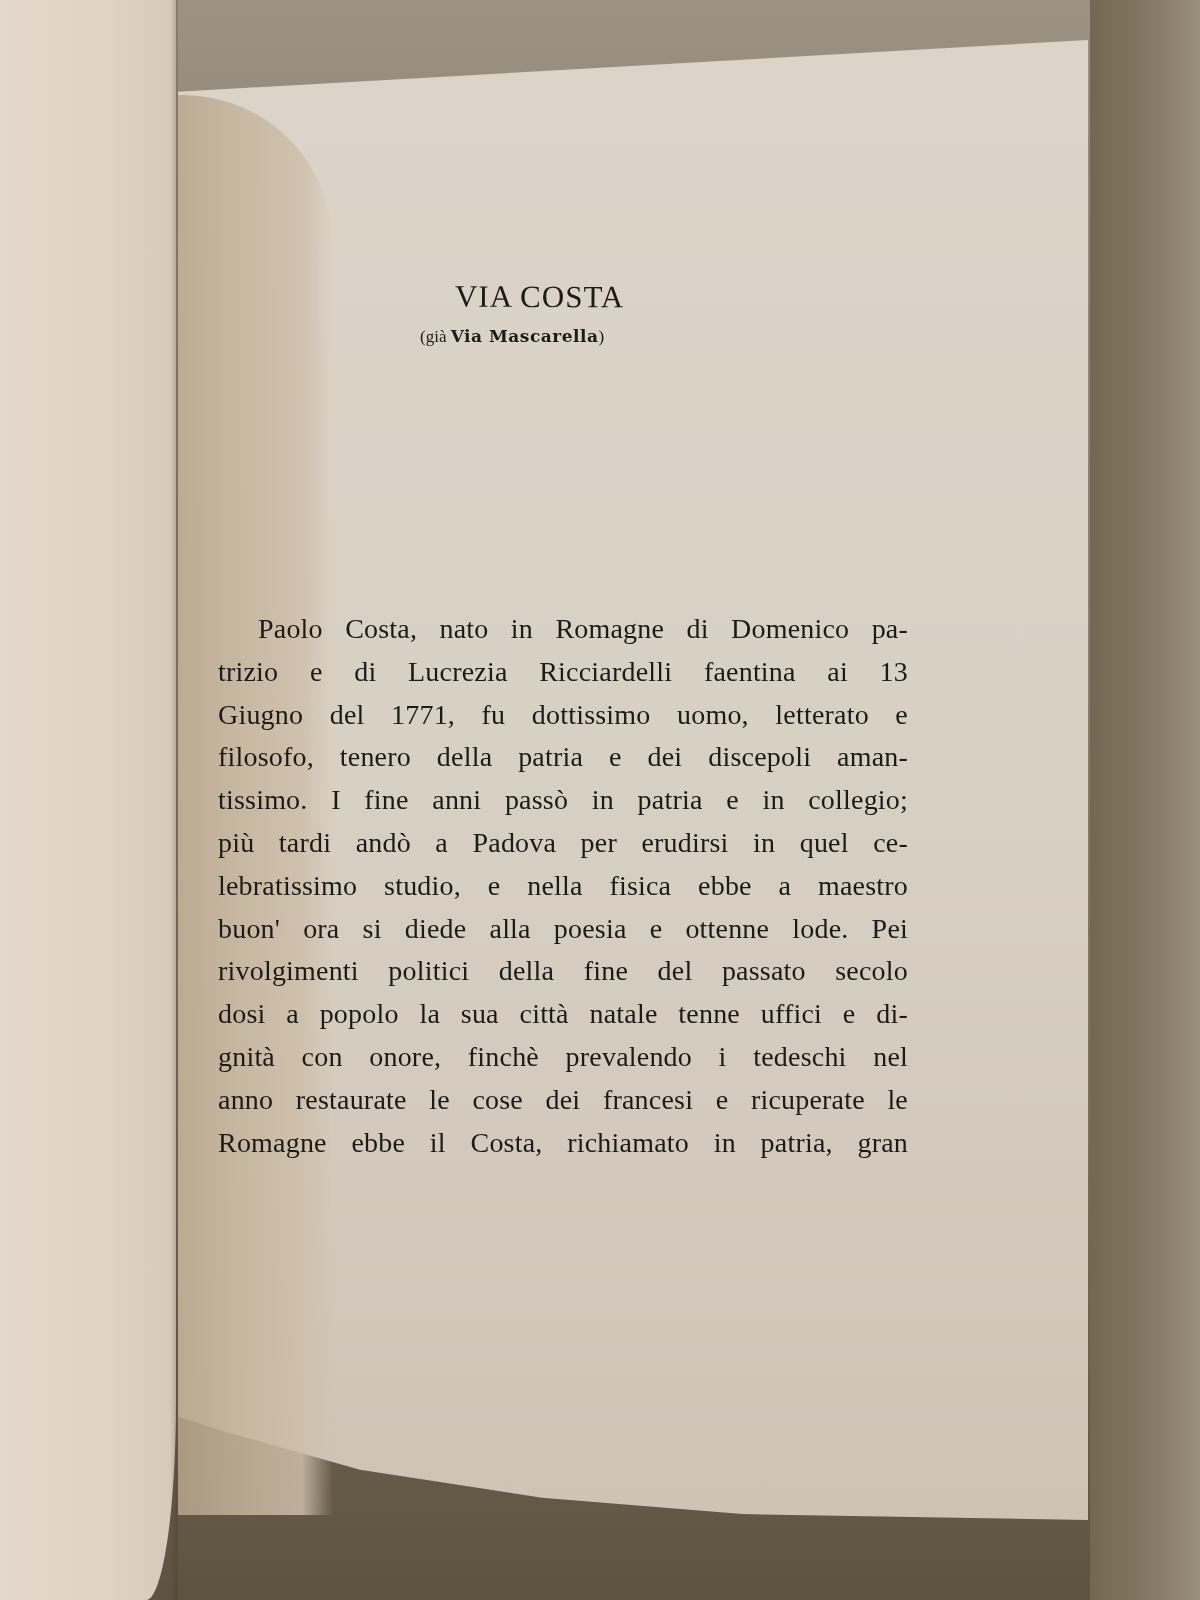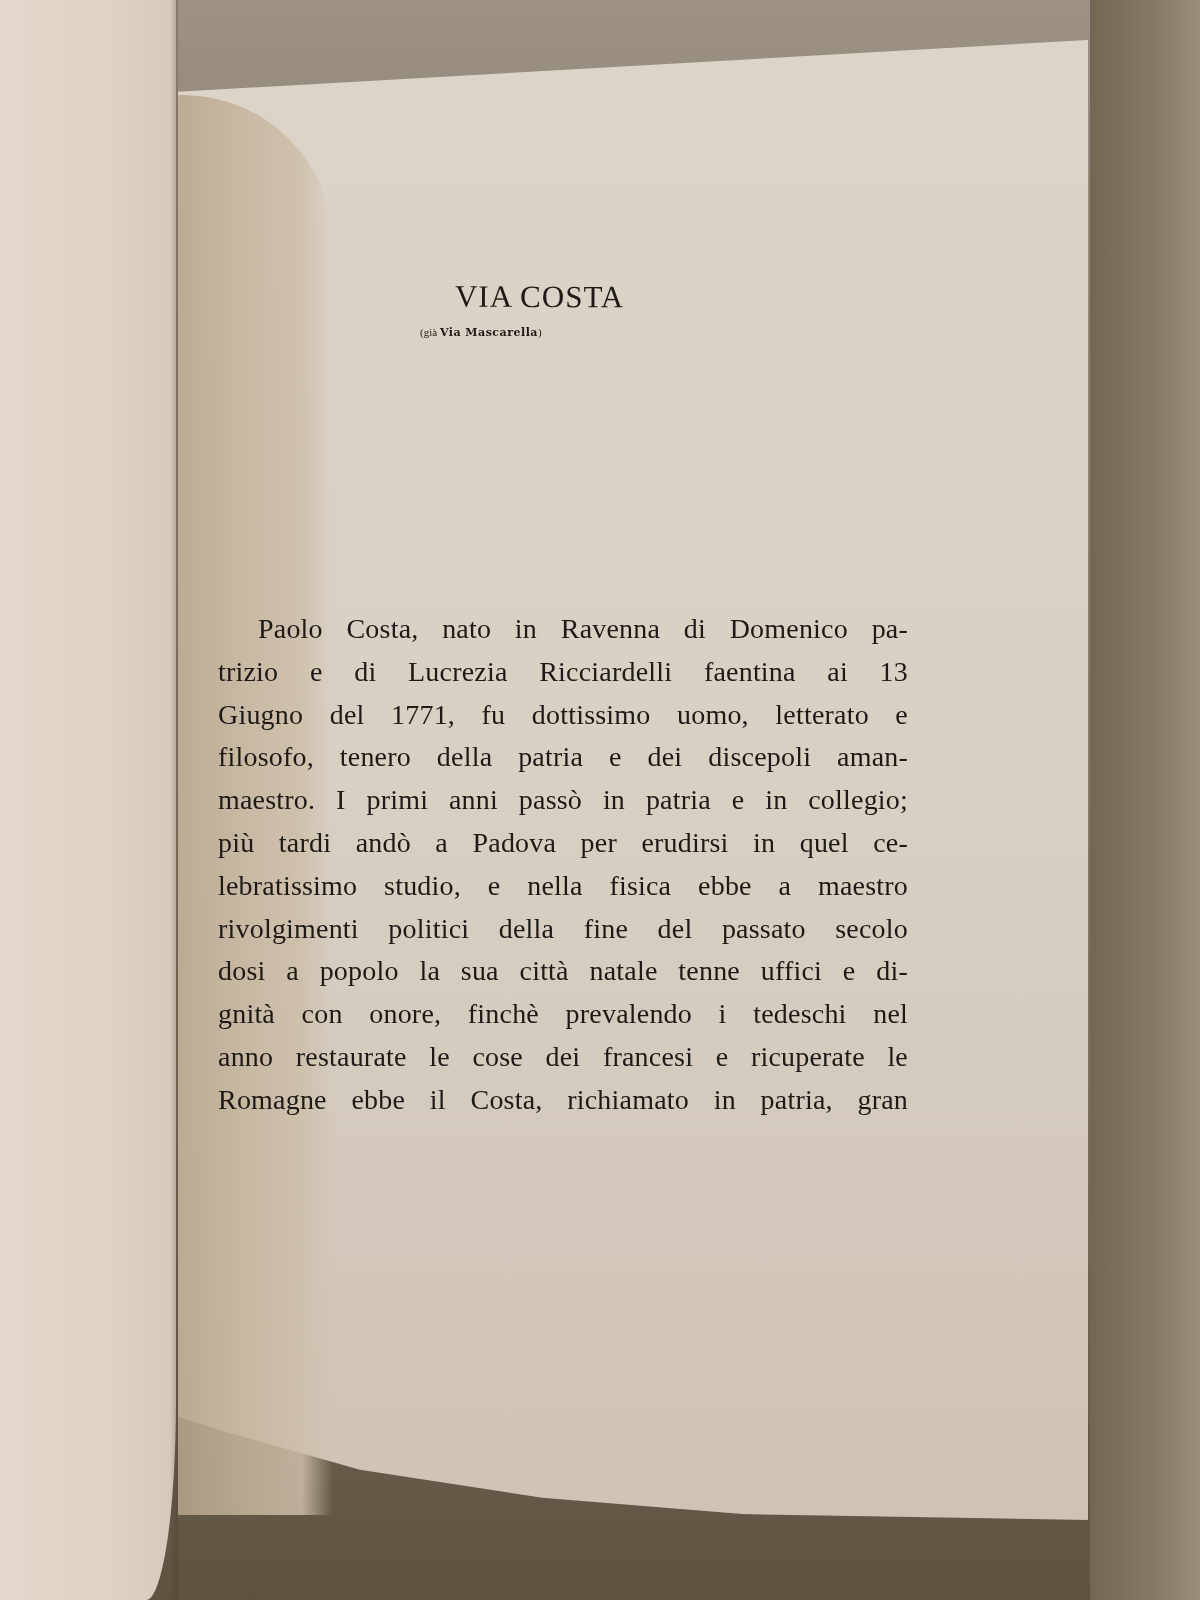--- a/index.html
+++ b/index.html
@@ -48,21 +48,21 @@
       color: #1d1a17;
     }
     .title {
       position: absolute; left: 455px; top: 258px;
       font-size: 31px; letter-spacing: 1px;
       font-weight: normal;
       transform: rotate(0.3deg);
     }
     .subtitle {
       position: absolute; left: 420px; top: 326px;
-      font-size: 11px;
+      font-size: 17px;
     }
     .subtitle .prefix { font-weight: normal; }
     .subtitle .name {
       font-family: "DejaVu Serif", serif; font-weight: bold; letter-spacing: .5px;
     }
     .body {
       position: absolute; left: 218px; top: 608px; width: 690px;
     }
     .line {
       display: block; height: 42.8px; line-height: 42.8px;
@@ -86,26 +86,27 @@
 
 <div class="content">
   <h1 class="title">VIA COSTA</h1>
 
   <div class="subtitle">
     <span>(</span><span class="prefix">già</span>
     <span class="name">Via Mascarella</span><span>)</span>
   </div>
 
   <div class="body">
-    <span class="line first">Paolo Costa, nato in Ravenna di Domenico pa-</span>
+    <span class="line first">Paolo Costa, nato in Romagne di Domenico pa-</span>
     <span class="line">trizio e di Lucrezia Ricciardelli faentina ai 13</span>
     <span class="line">Giugno del 1771, fu dottissimo uomo, letterato e</span>
     <span class="line">filosofo, tenero della patria e dei discepoli aman-</span>
-    <span class="line">maestro. I primi anni passò in patria e in collegio;</span>
+    <span class="line">tissimo. I fine anni passò in patria e in collegio;</span>
     <span class="line">più tardi andò a Padova per erudirsi in quel ce-</span>
     <span class="line">lebratissimo studio, e nella fisica ebbe a maestro</span>
+    <span class="line">buon' ora si diede alla poesia e ottenne lode. Pei</span>
     <span class="line">rivolgimenti politici della fine del passato secolo</span>
     <span class="line">dosi a popolo la sua città natale tenne uffici e di-</span>
     <span class="line">gnità con onore, finchè prevalendo i tedeschi nel</span>
     <span class="line">anno restaurate le cose dei francesi e ricuperate le</span>
     <span class="line">Romagne ebbe il Costa, richiamato in patria, gran</span>
   </div>
 </div>
 
 </body></html>

